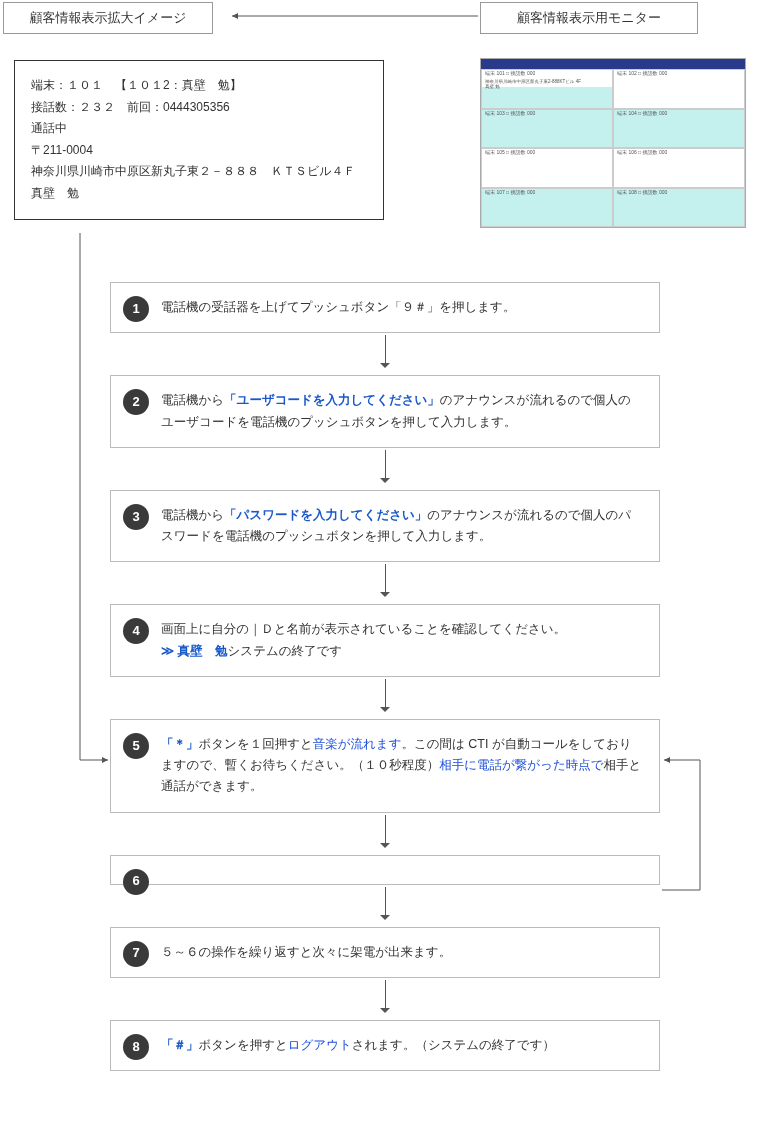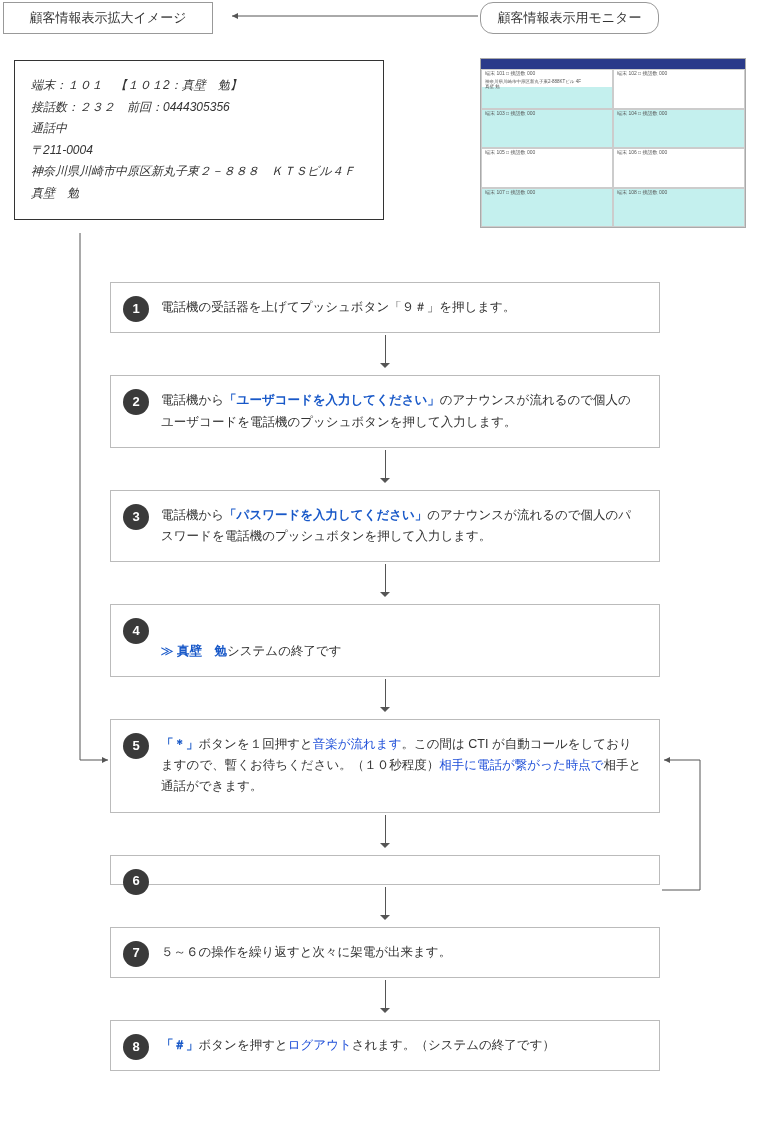--- a/index.html
+++ b/index.html
@@ -118,23 +118,23 @@
     left: 0; top: 0;
     width: 758px; height: 1123px;
     pointer-events: none;
   }
 </style>
 </head>
 <body>
 
 <div class="header-box" style="left:3px; top:2px; width:210px;">顧客情報表示拡大イメージ</div>
 
-<div class="header-box" style="left:480px; top:2px; width:179px;border-radius:13px;">顧客情報表示用モニター</div>
-
-<div class="detail-box" style="left:14px; top:60px; width:370px;font-style:italic;">
+<div class="header-box" style="left:480px; top:2px; width:218px;">顧客情報表示用モニター</div>
+
+<div class="detail-box" style="left:14px; top:60px; width:370px;">
   <div>端末：１０１　【１０１2：真壁　勉】</div>
   <div>接話数：２３２　前回：0444305356</div>
   <div>通話中</div>
   <div>〒211-0004</div>
   <div>神奈川県川崎市中原区新丸子東２－８８８　ＫＴＳビル４Ｆ</div>
   <div>真壁　勉</div>
 </div>
 
 <div class="monitor-mock" style="left:480px; top:58px;">
   <div class="bar"></div>
@@ -179,21 +179,21 @@
       <div><span>電話機から</span><span class="blue-bold">「ユーザコードを入力してください」</span><span>のアナウンスが流れるので個人のユーザコードを電話機のプッシュボタンを押して入力します。</span></div>
     </div>
     <div class="arrow-down"></div>
     <div class="step">
       <div class="num">3</div>
       <div><span>電話機から</span><span class="blue-bold">「パスワードを入力してください」</span><span>のアナウンスが流れるので個人のパスワードを電話機のプッシュボタンを押して入力します。</span></div>
     </div>
     <div class="arrow-down"></div>
     <div class="step">
       <div class="num">4</div>
-      <div><br><span class="blue-bold">≫ 真壁　勉</span><span>システムの終了です</span></div>
+      <div><span>画面上に自分の｜Ｄと名前が表示されていることを確認してください。</span><br><span class="blue-bold">≫ 真壁　勉</span><span>システムの終了です</span></div>
     </div>
     <div class="arrow-down"></div>
     <div class="step">
       <div class="num">5</div>
       <div><span class="blue-bold">「＊」</span><span>ボタンを１回押すと</span><span class="blue">音楽が流れます</span><span>。この間は CTI が自動コールをしておりますので、暫くお待ちください。（１０秒程度）</span><span class="blue">相手に電話が繋がった時点で</span><span>相手と通話ができます。</span></div>
     </div>
     <div class="arrow-down"></div>
     <div class="step">
       <div class="num">6</div>
     </div>

